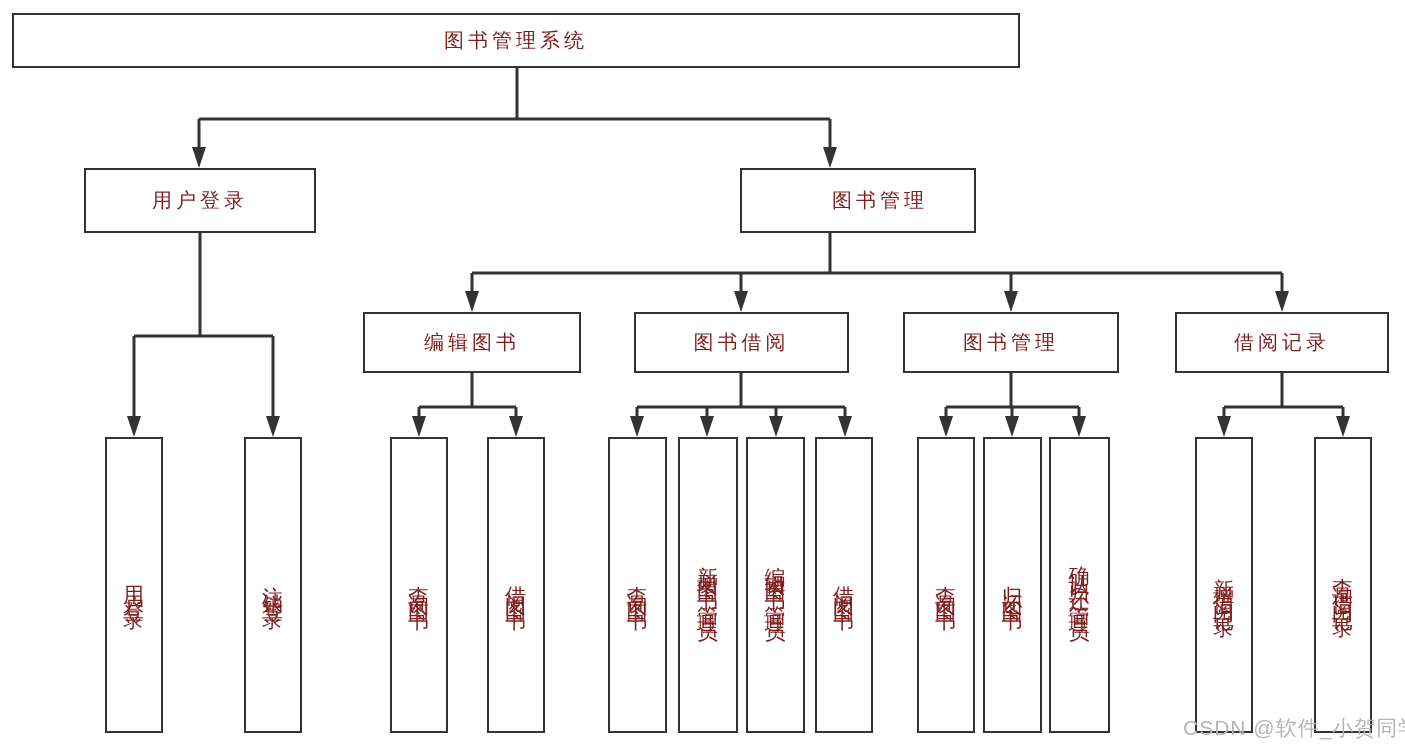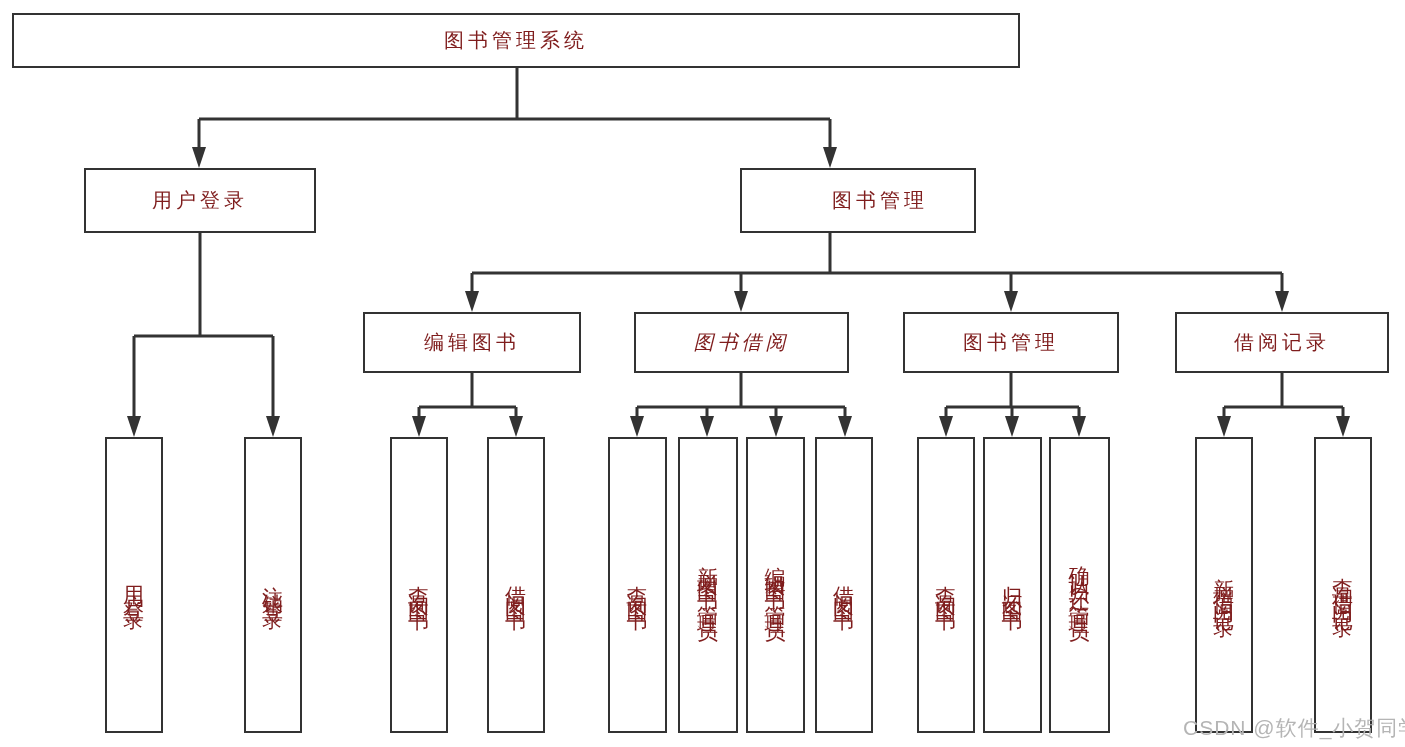--- a/index.html
+++ b/index.html
@@ -100,21 +100,21 @@
       <polygon points="1336,416 1350,416 1343,437"></polygon>
     </g>
   </svg>
 
   <div class="box hbox root-box">图书管理系统</div>
 
   <div class="box hbox" style="left:84px; top:168px; width:232px; height:65px;">用户登录</div>
   <div class="box hbox" style="left:740px; top:168px; width:236px; height:65px;padding-left:44px;">图书管理</div>
 
   <div class="box hbox" style="left:363px; top:312px; width:218px; height:61px;">编辑图书</div>
-  <div class="box hbox" style="left:634px; top:312px; width:215px; height:61px;font-style:italic;">图书借阅</div>
+  <div class="box hbox" style="left:634px; top:312px; width:215px; height:61px;">图书借阅</div>
   <div class="box hbox" style="left:903px; top:312px; width:216px; height:61px;">图书管理</div>
   <div class="box hbox" style="left:1175px; top:312px; width:214px; height:61px;">借阅记录</div>
 
   <div class="box vbox" style="left:105px; width:58px;">用户登录</div>
   <div class="box vbox" style="left:244px; width:58px;">注销登录</div>
 
   <div class="box vbox" style="left:390px; width:58px;">查询图书</div>
   <div class="box vbox" style="left:487px; width:58px;">借阅图书</div>
 
   <div class="box vbox" style="left:608px; width:59px;">查询图书</div>

